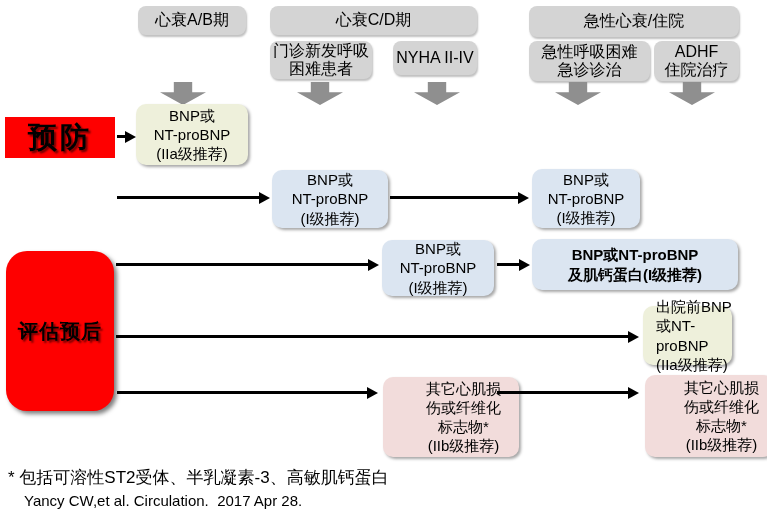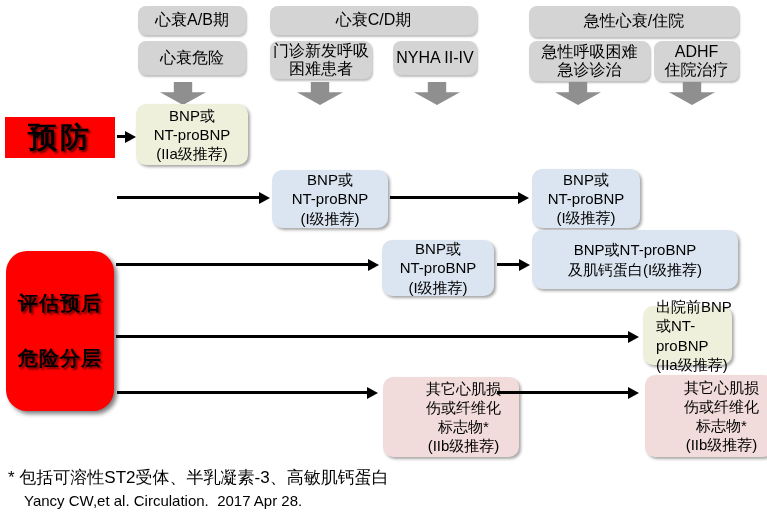--- a/index.html
+++ b/index.html
@@ -48,21 +48,21 @@
     text-align:center; font-size:15px; line-height:1.28; white-space:pre-line;
     box-shadow:2px 2px 3px rgba(0,0,0,0.35);
   }
   .cream { background:var(--rec-cream,#eef0db); }
   .blue  { background:var(--rec-blue,#dbe5f1); }
   .pink  { background:var(--rec-pink,#f2dcdb);padding-left:25px; }
   #rec-prev   { left:136px; top:104px; width:112px; height:61px; }
   #rec-diag1  { left:272px; top:170px; width:116px; height:58px; }
   #rec-diag2  { left:532px; top:169px; width:108px; height:59px; }
   #rec-prog1  { left:382px; top:240px; width:112px; height:56px; }
-  #rec-prog2  { left:532px; top:230px; width:206px; height:59px; }
+  #rec-prog2  { left:532px; top:239px; width:206px; height:51px;font-weight:bold; }
   #rec-predis { left:643px; top:306px; width:89px; height:59px; justify-content:flex-start; text-align:left; padding-left:13px; box-sizing:border-box; }
   #rec-other1 { left:383px; top:377px; width:111px; height:80px; }
   #rec-other2 { left:645px; top:375px; width:103px; height:82px; }
   
   .harrow { position:absolute; height:3px; background:var(--arrow-black,#000); }
   .harrow::after {
     content:""; position:absolute; left:100%; top:50%; transform:translateY(-50%);
     width:0; height:0; border-left:11px solid var(--arrow-black,#000);
     border-top:6px solid transparent; border-bottom:6px solid transparent;
   }
@@ -81,39 +81,37 @@
 </style>
 </head>
 <body>
 
 <div class="canvas">
 
   <div class="gbox" id="b-top-0">心衰A/B期</div>
   <div class="gbox" id="b-top-1">心衰C/D期</div>
   <div class="gbox" id="b-top-2">急性心衰/住院</div>
 
-  <div class="gbox" id="b-sub-0">心衰危险</div>
   <div class="gbox" id="b-sub-1">门诊新发呼吸
 困难患者</div>
   <div class="gbox" id="b-sub-2">NYHA II-IV</div>
   <div class="gbox" id="b-sub-3">急性呼吸困难
 急诊诊治</div>
   <div class="gbox" id="b-sub-4">ADHF
 住院治疗</div>
 
   <div class="darrow" id="da-0"></div>
   <div class="darrow" id="da-1"></div>
   <div class="darrow" id="da-2"></div>
   <div class="darrow" id="da-3"></div>
   <div class="darrow" id="da-4"></div>
 
   <div class="redbox" id="stage-prevention">预防</div>
   <div class="redbox" id="stage-assessment">
     <span>评估预后</span>
-    <span>危险分层</span>
   </div>
 
   <div class="cbox cream" id="rec-prev">BNP或
 NT-proBNP
 (IIa级推荐)</div>
   <div class="cbox blue" id="rec-diag1">BNP或
 NT-proBNP
 (I级推荐)</div>
   <div class="cbox blue" id="rec-diag2">BNP或
 NT-proBNP

